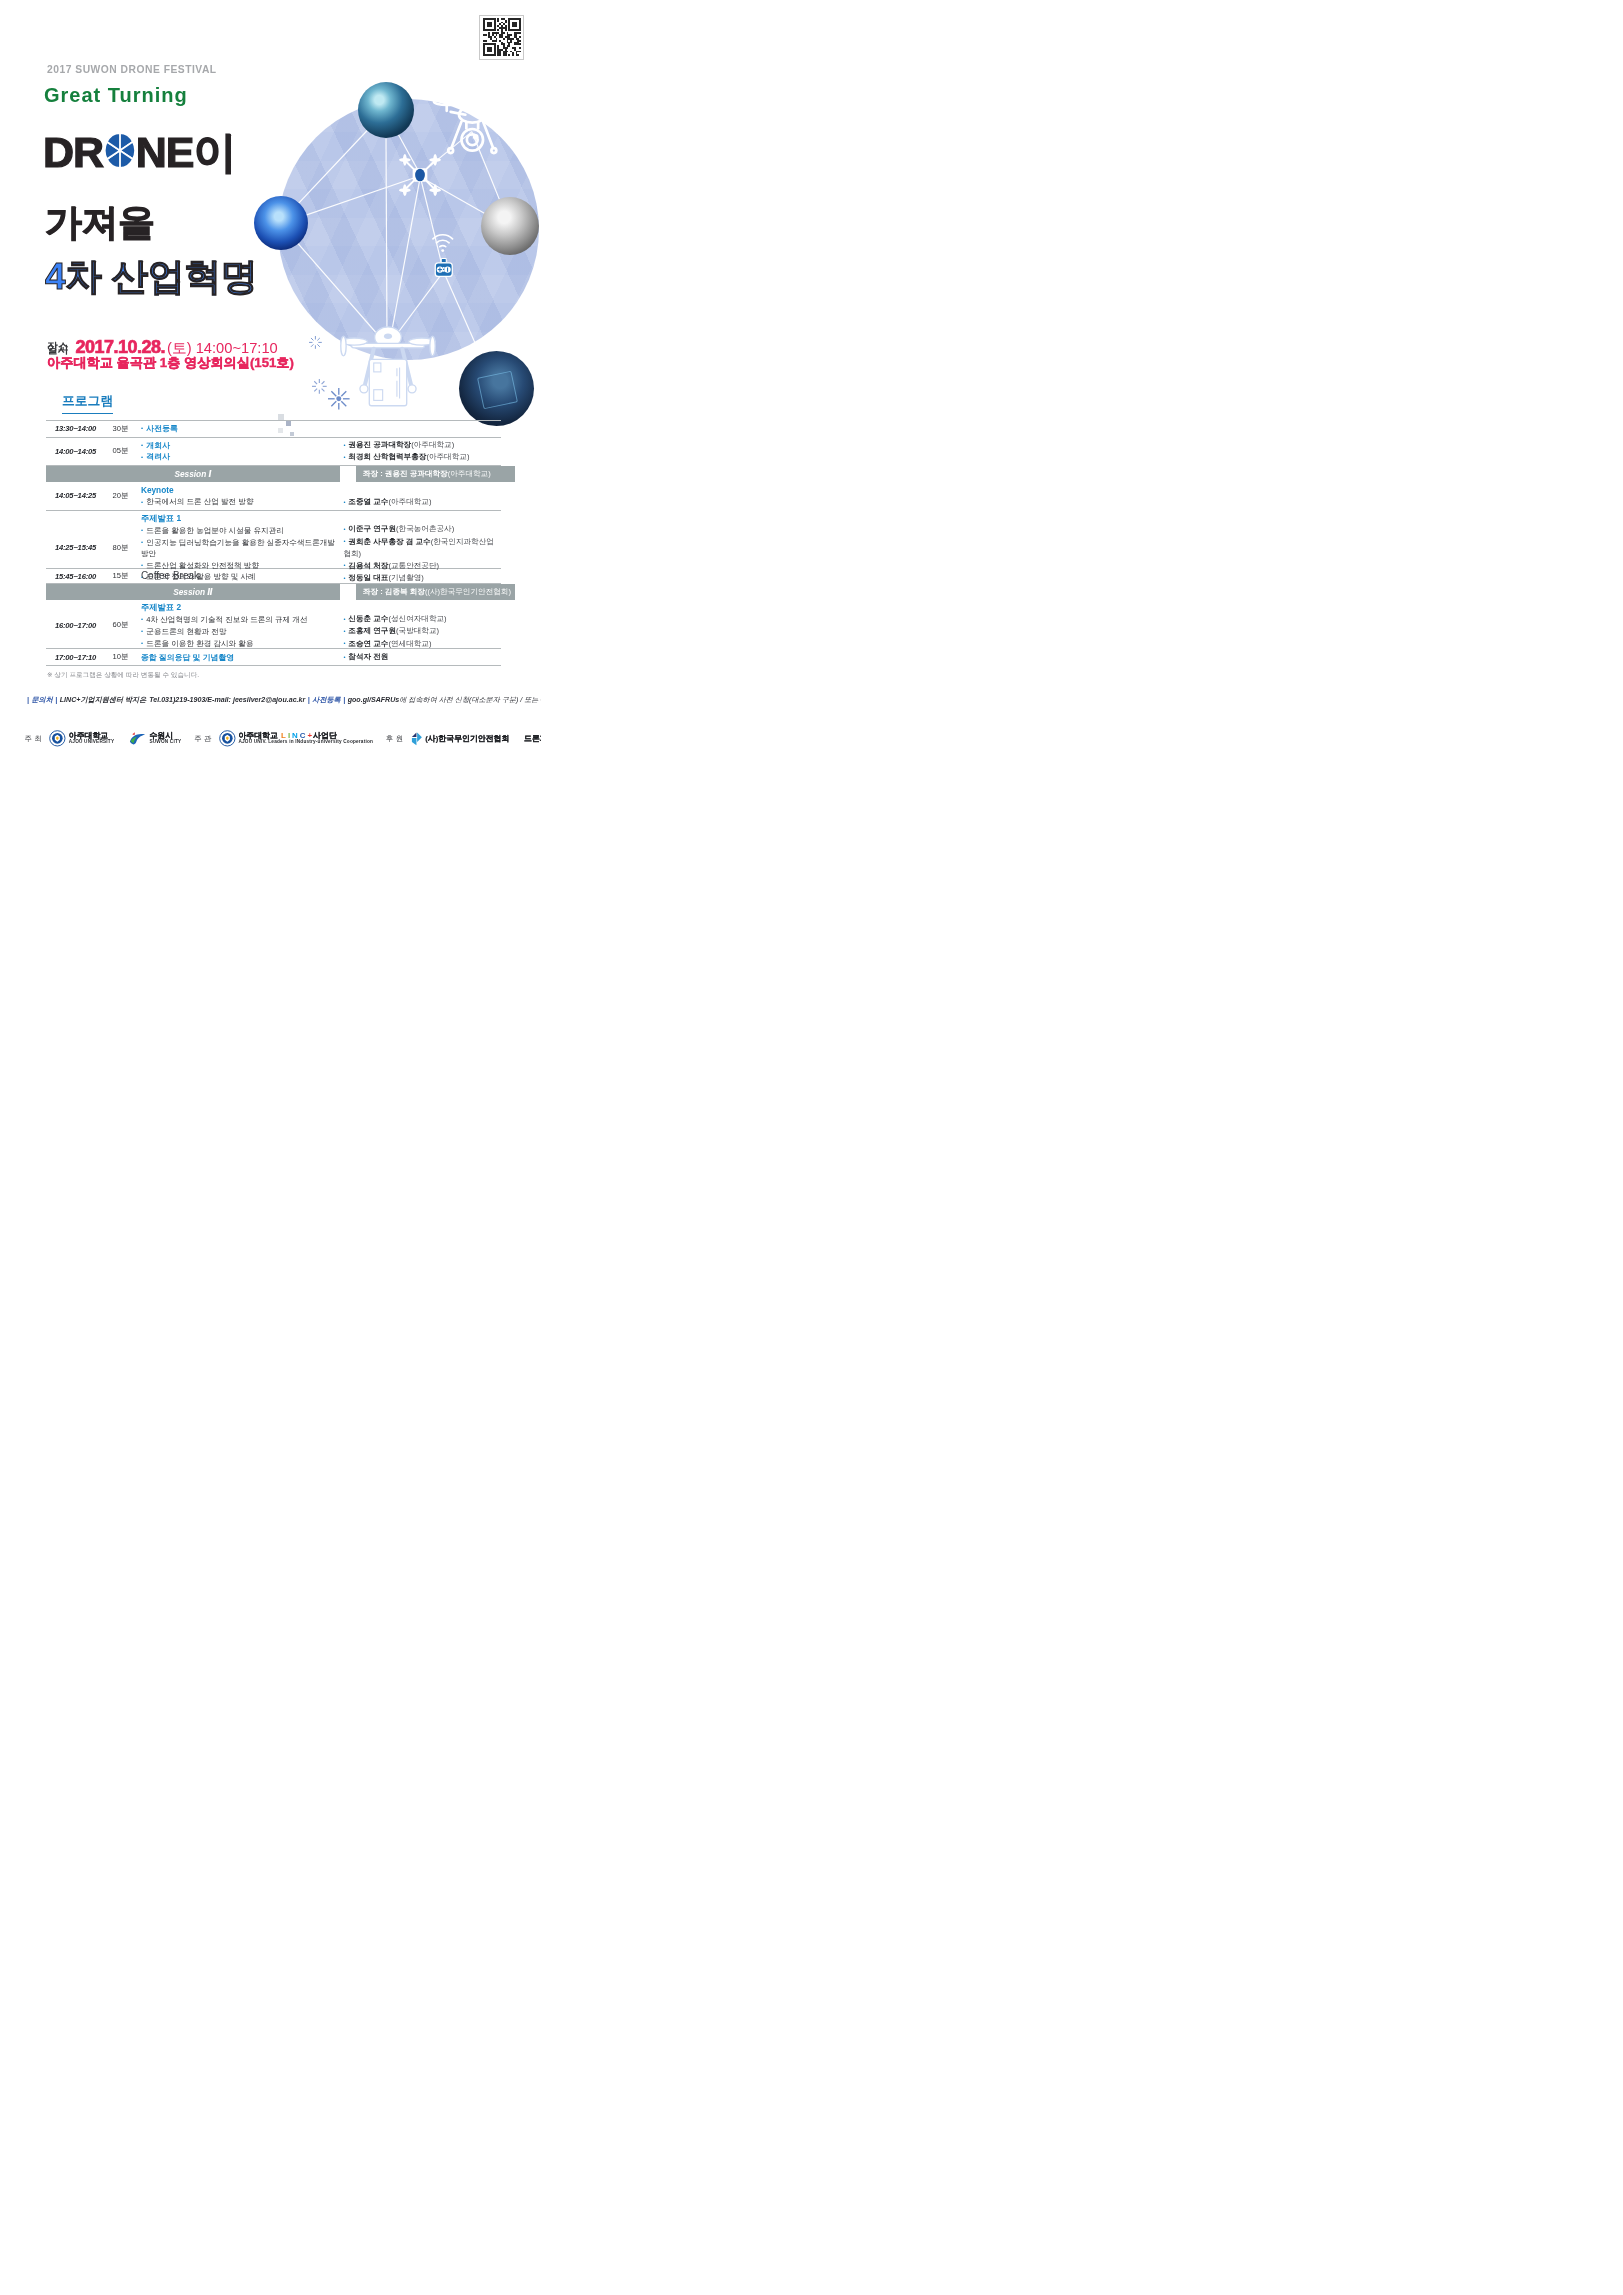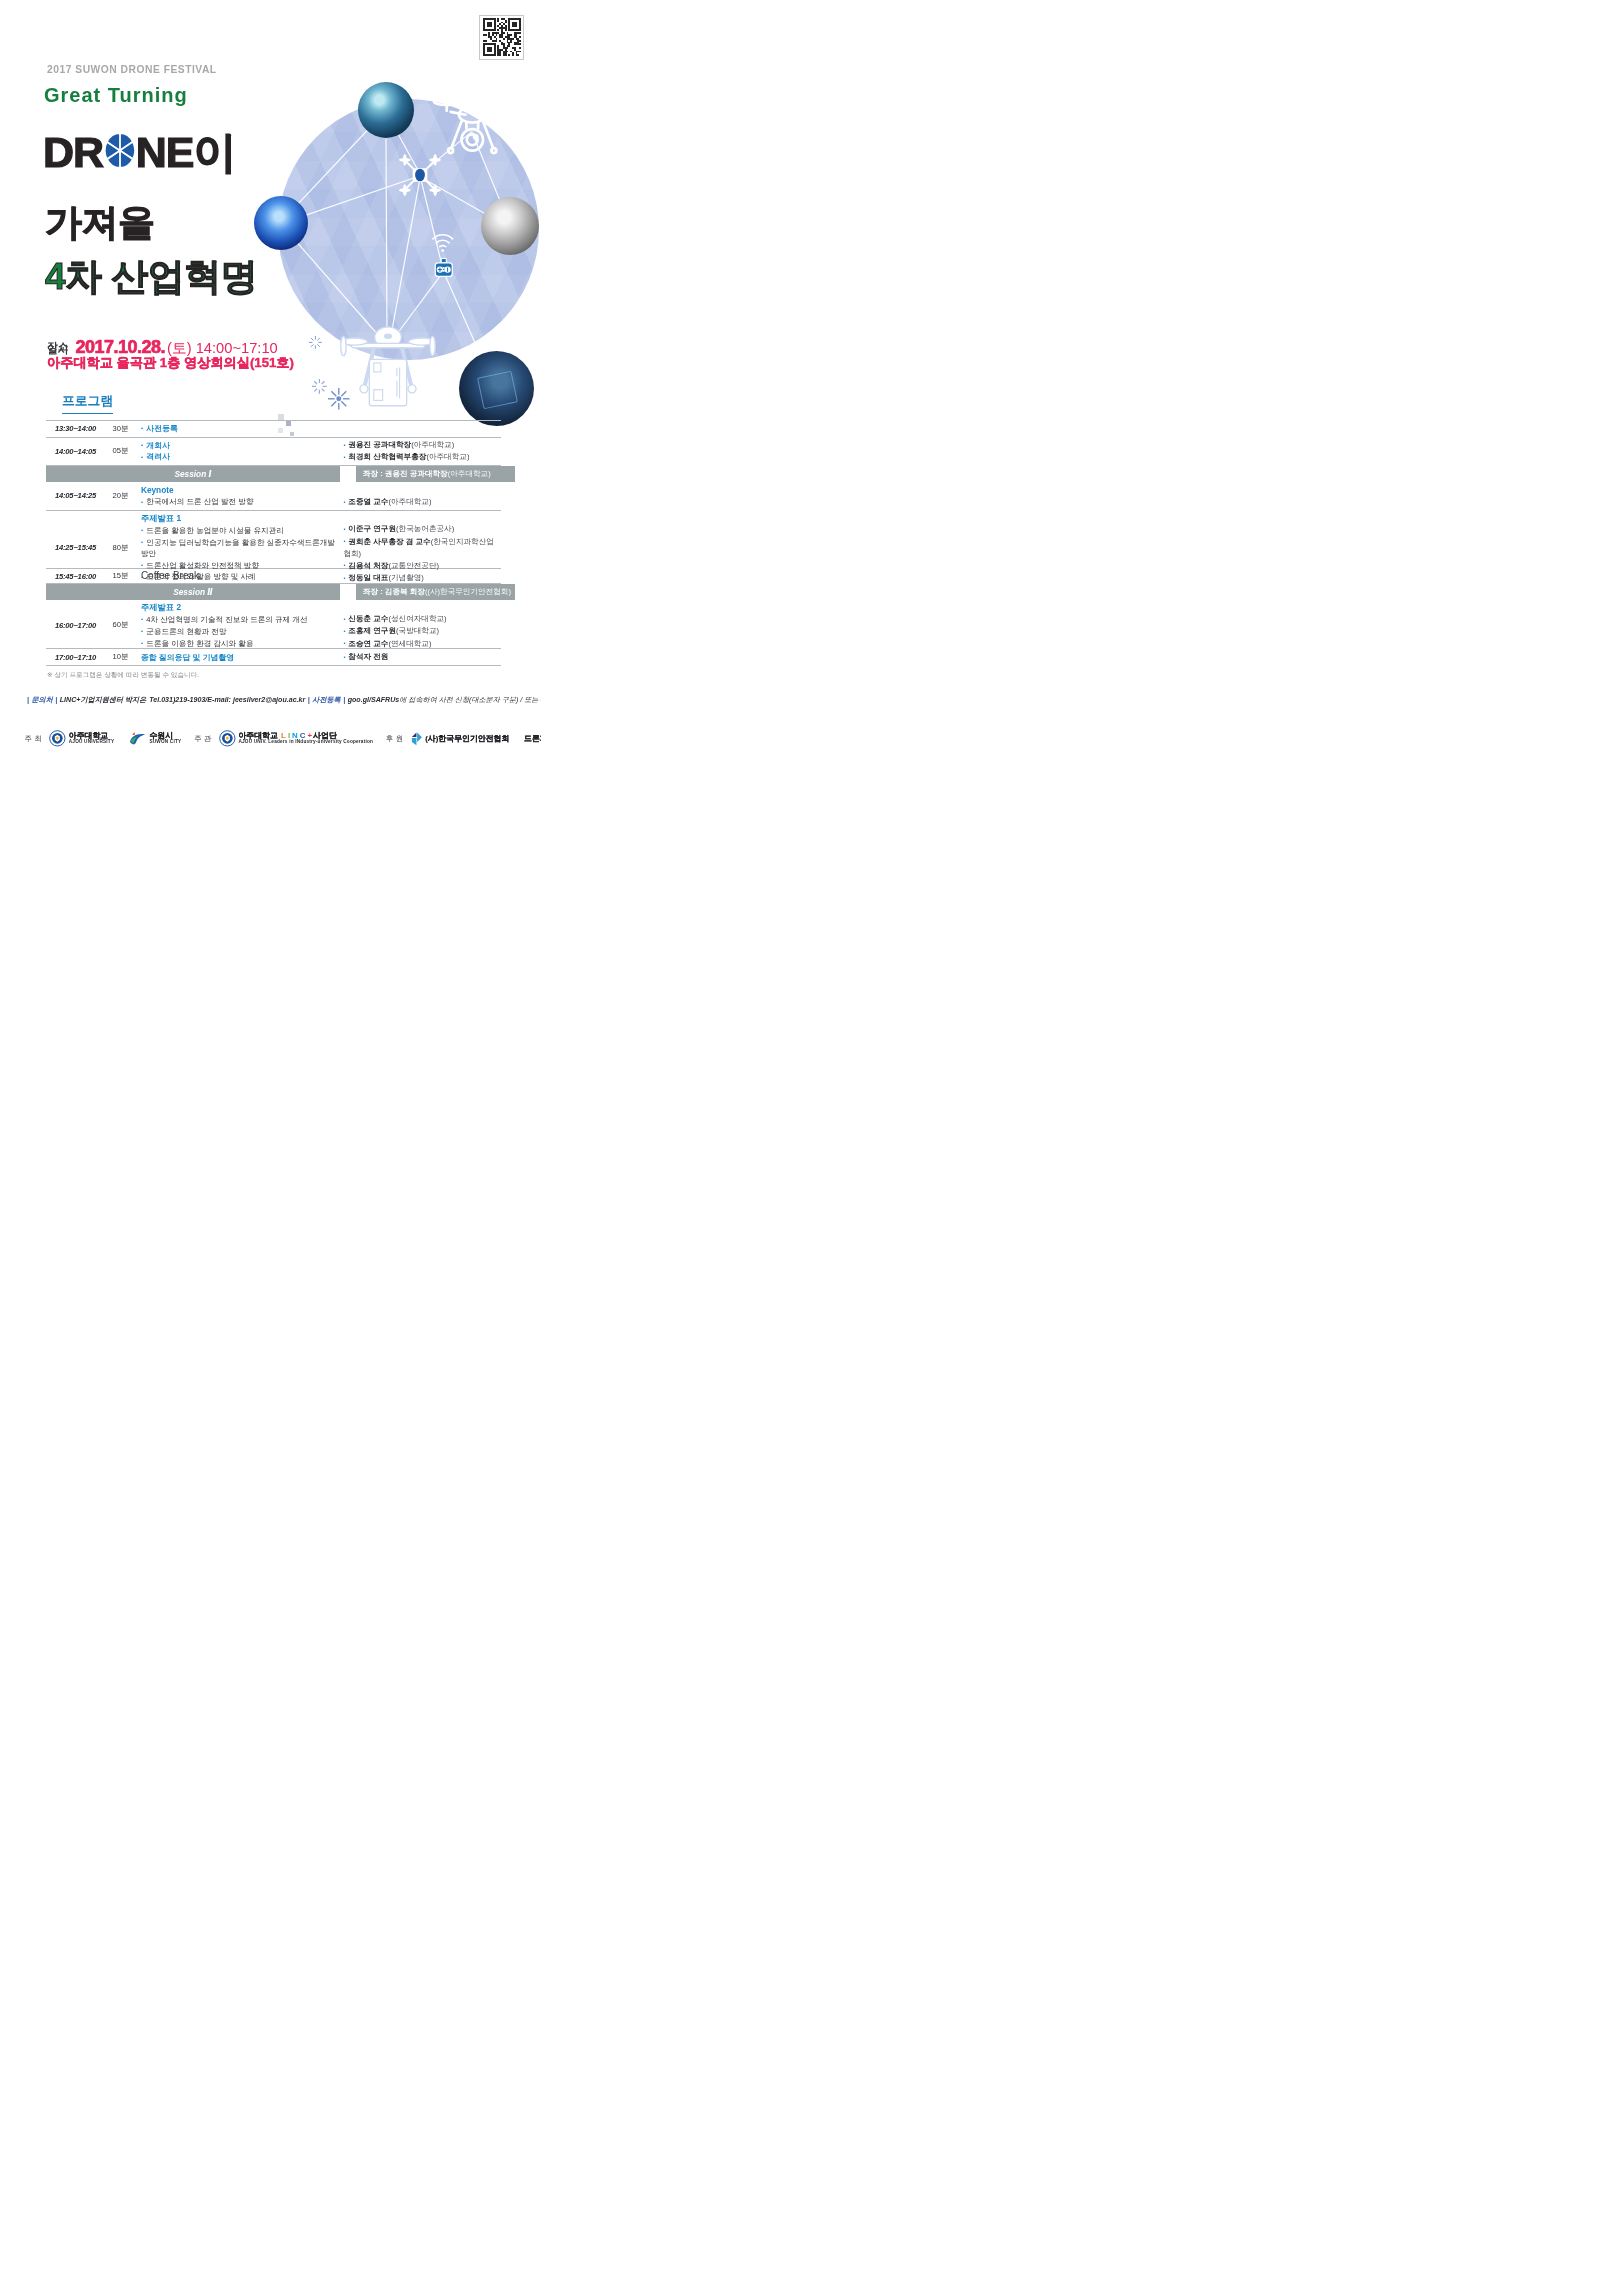--- a/index.html
+++ b/index.html
@@ -36,21 +36,21 @@
   .hero{position:absolute;inset:0;z-index:2;}
   .festival-label{position:absolute;left:47px;top:64px;font-size:10.3px;font-weight:700;
     letter-spacing:0.5px;color:#a6a8ab;}
   .tagline{position:absolute;left:44px;top:84px;font-size:20px;font-weight:700;letter-spacing:1px;color:#15803d;}
   .main-title{position:absolute;left:43px;top:131px;font-size:43px;font-weight:700;color:#272325;
     letter-spacing:-1px;-webkit-text-stroke:1.2px #272325;line-height:1;}
   .aperture{display:inline-block;width:0.74em;height:0.86em;vertical-align:-0.055em;margin:0 0.01em;}
   .aperture svg{width:100%;height:100%;}
   .title-line2{position:absolute;left:45px;top:198px;font-size:37px;font-weight:700;color:#272325;
     -webkit-text-stroke:1px #272325;letter-spacing:-0.5px;}
-  .title-line3{position:absolute;left:45px;top:252px;font-size:37px;font-weight:700;color:#15803d;
+  .title-line3{position:absolute;left:45px;top:252px;font-size:37px;font-weight:700;color:#3b82f6;
     -webkit-text-stroke:1px #272325;letter-spacing:-0.5px;}
   .date-row{position:absolute;left:47px;top:337px;display:flex;align-items:baseline;}
   .venue-row{position:absolute;left:47px;top:340px;display:flex;align-items:baseline;flex-direction:column;}
   .info-label{font-size:10.8px;font-weight:600;color:#3a3b3e;margin-right:6.9px;}
   .date-main{font-size:18px;font-weight:700;color:#e7265e;-webkit-text-stroke:0.7px #e7265e;letter-spacing:-0.5px;}
   .date-detail{font-size:14.7px;font-weight:500;color:#e7265e;margin-left:2px;}
   .venue-main{font-size:13.2px;font-weight:700;color:#e7265e;-webkit-text-stroke:0.4px #e7265e;}
   
   .qr{position:absolute;left:479px;top:14.7px;width:45px;height:45px;z-index:3;
     background:#fff;border:1.5px solid #c9c9c9;box-sizing:border-box;padding:2.5px;}

